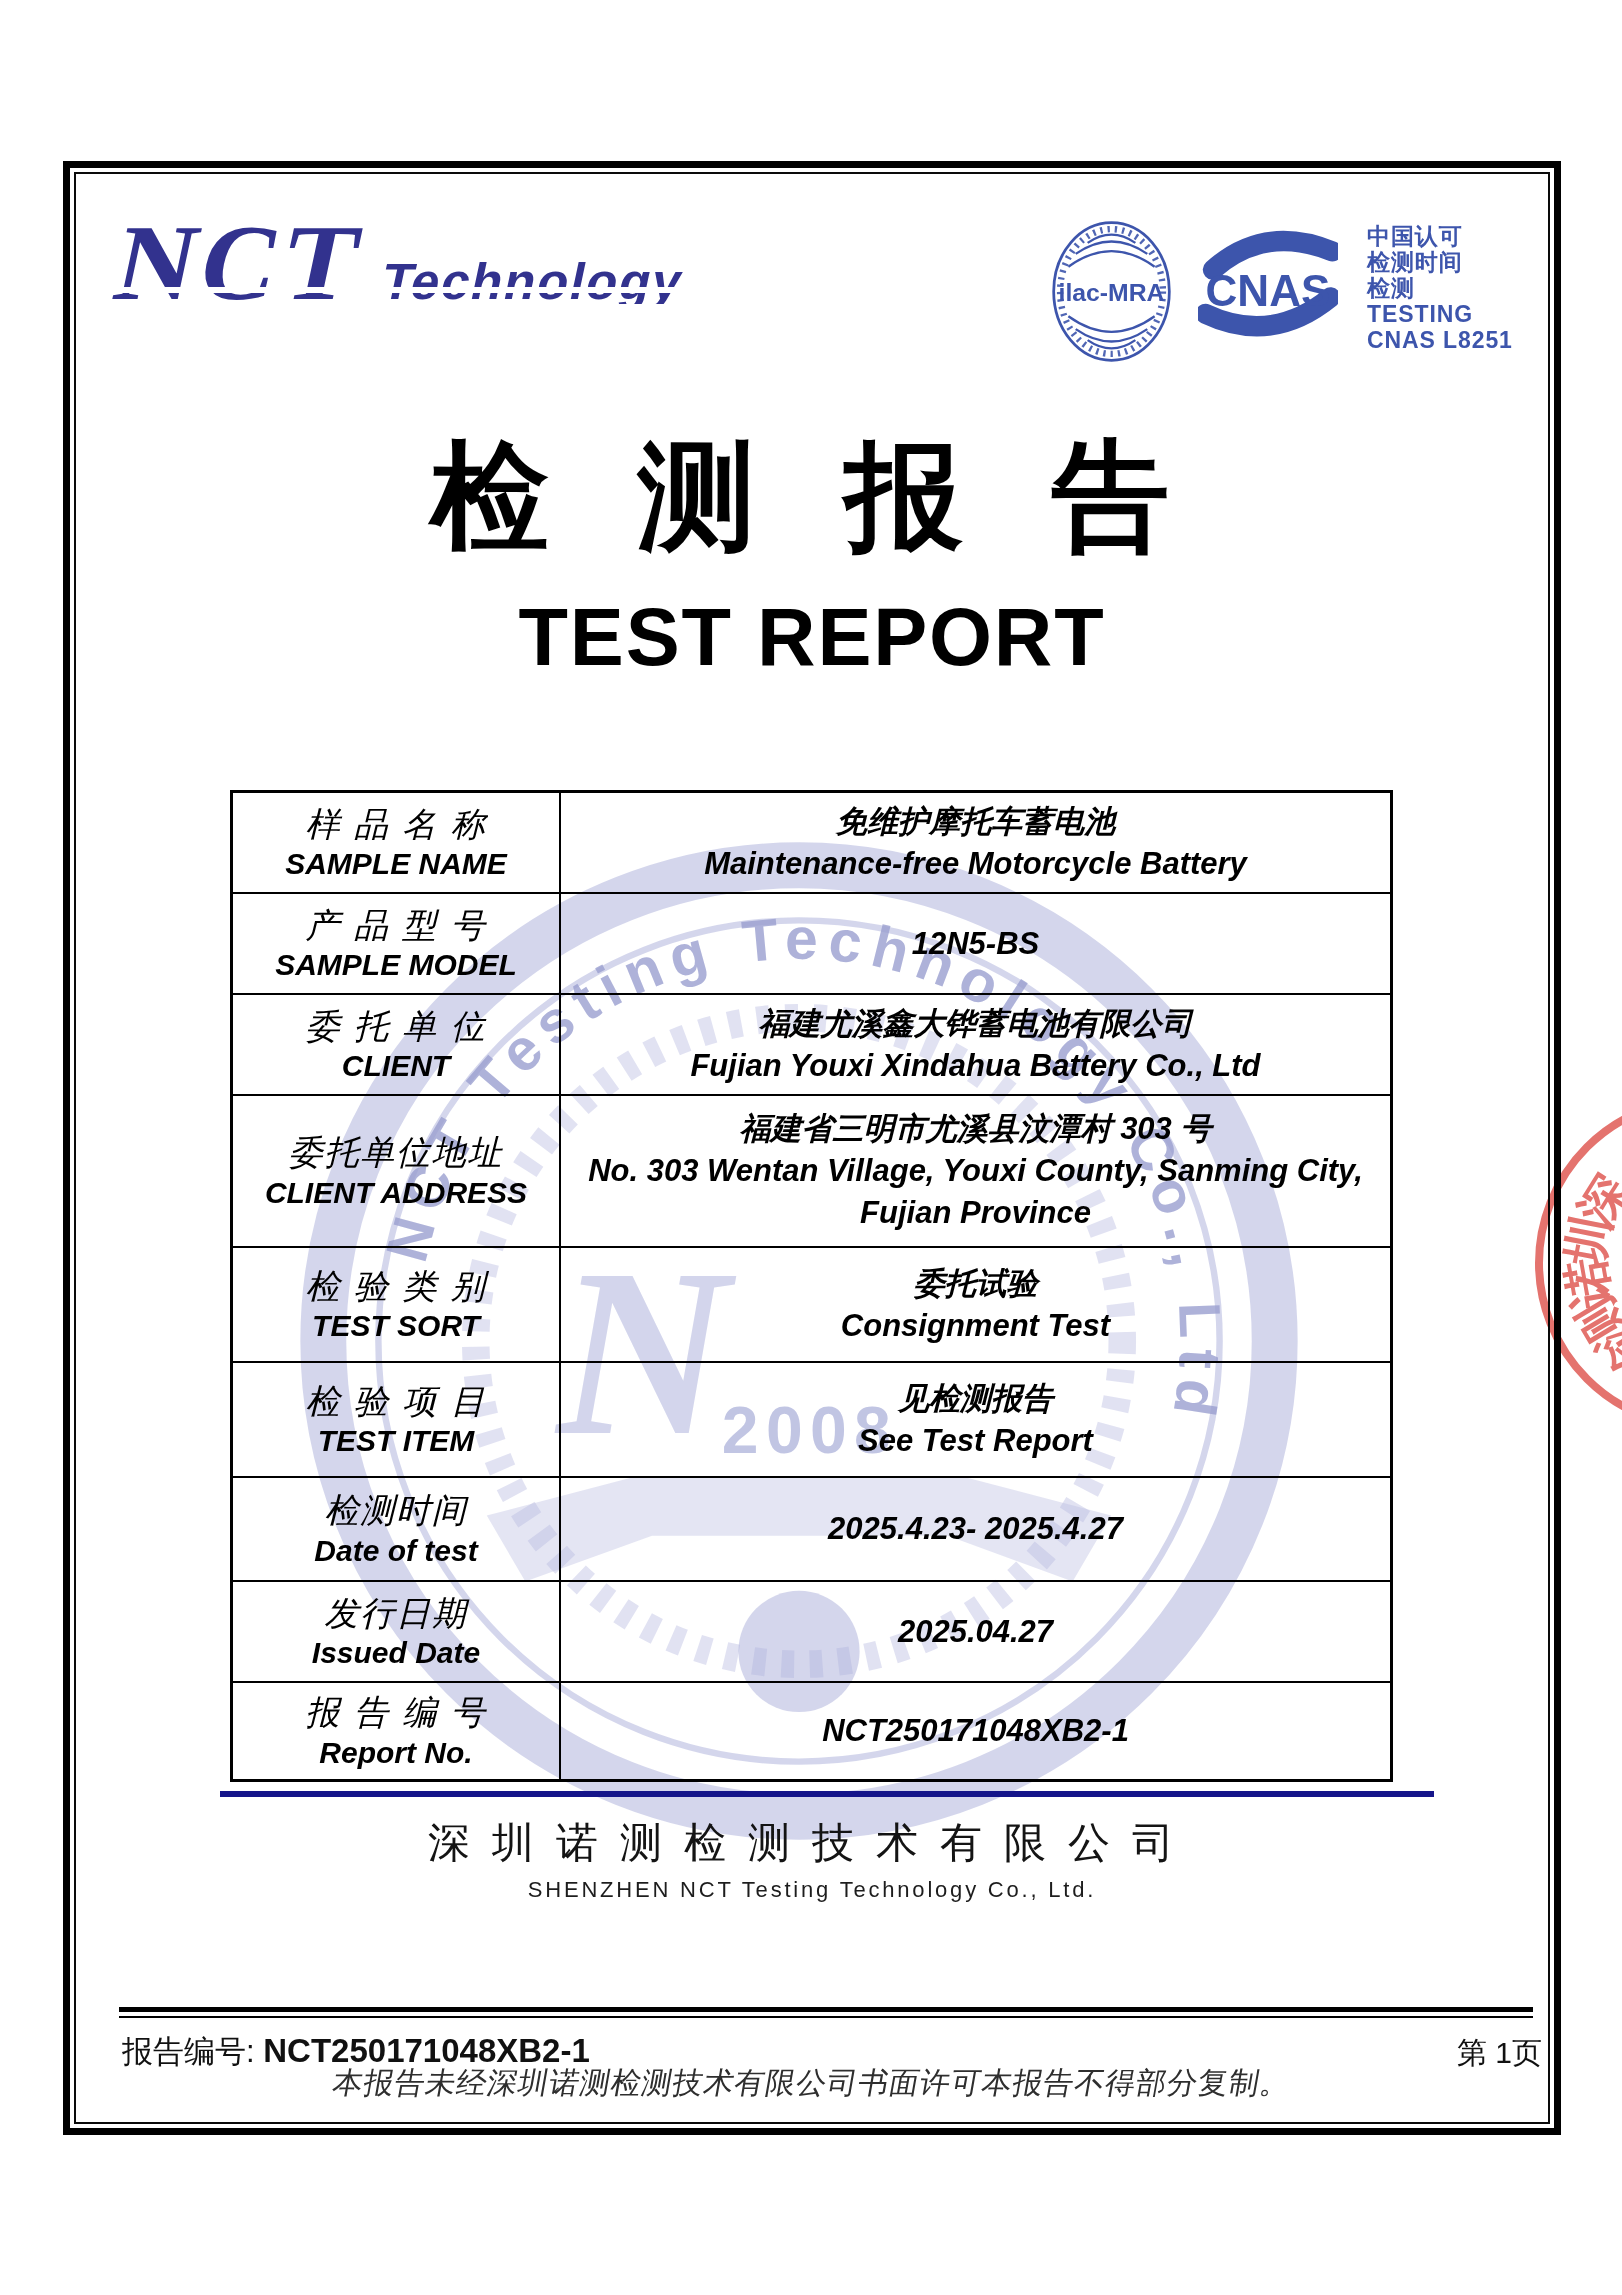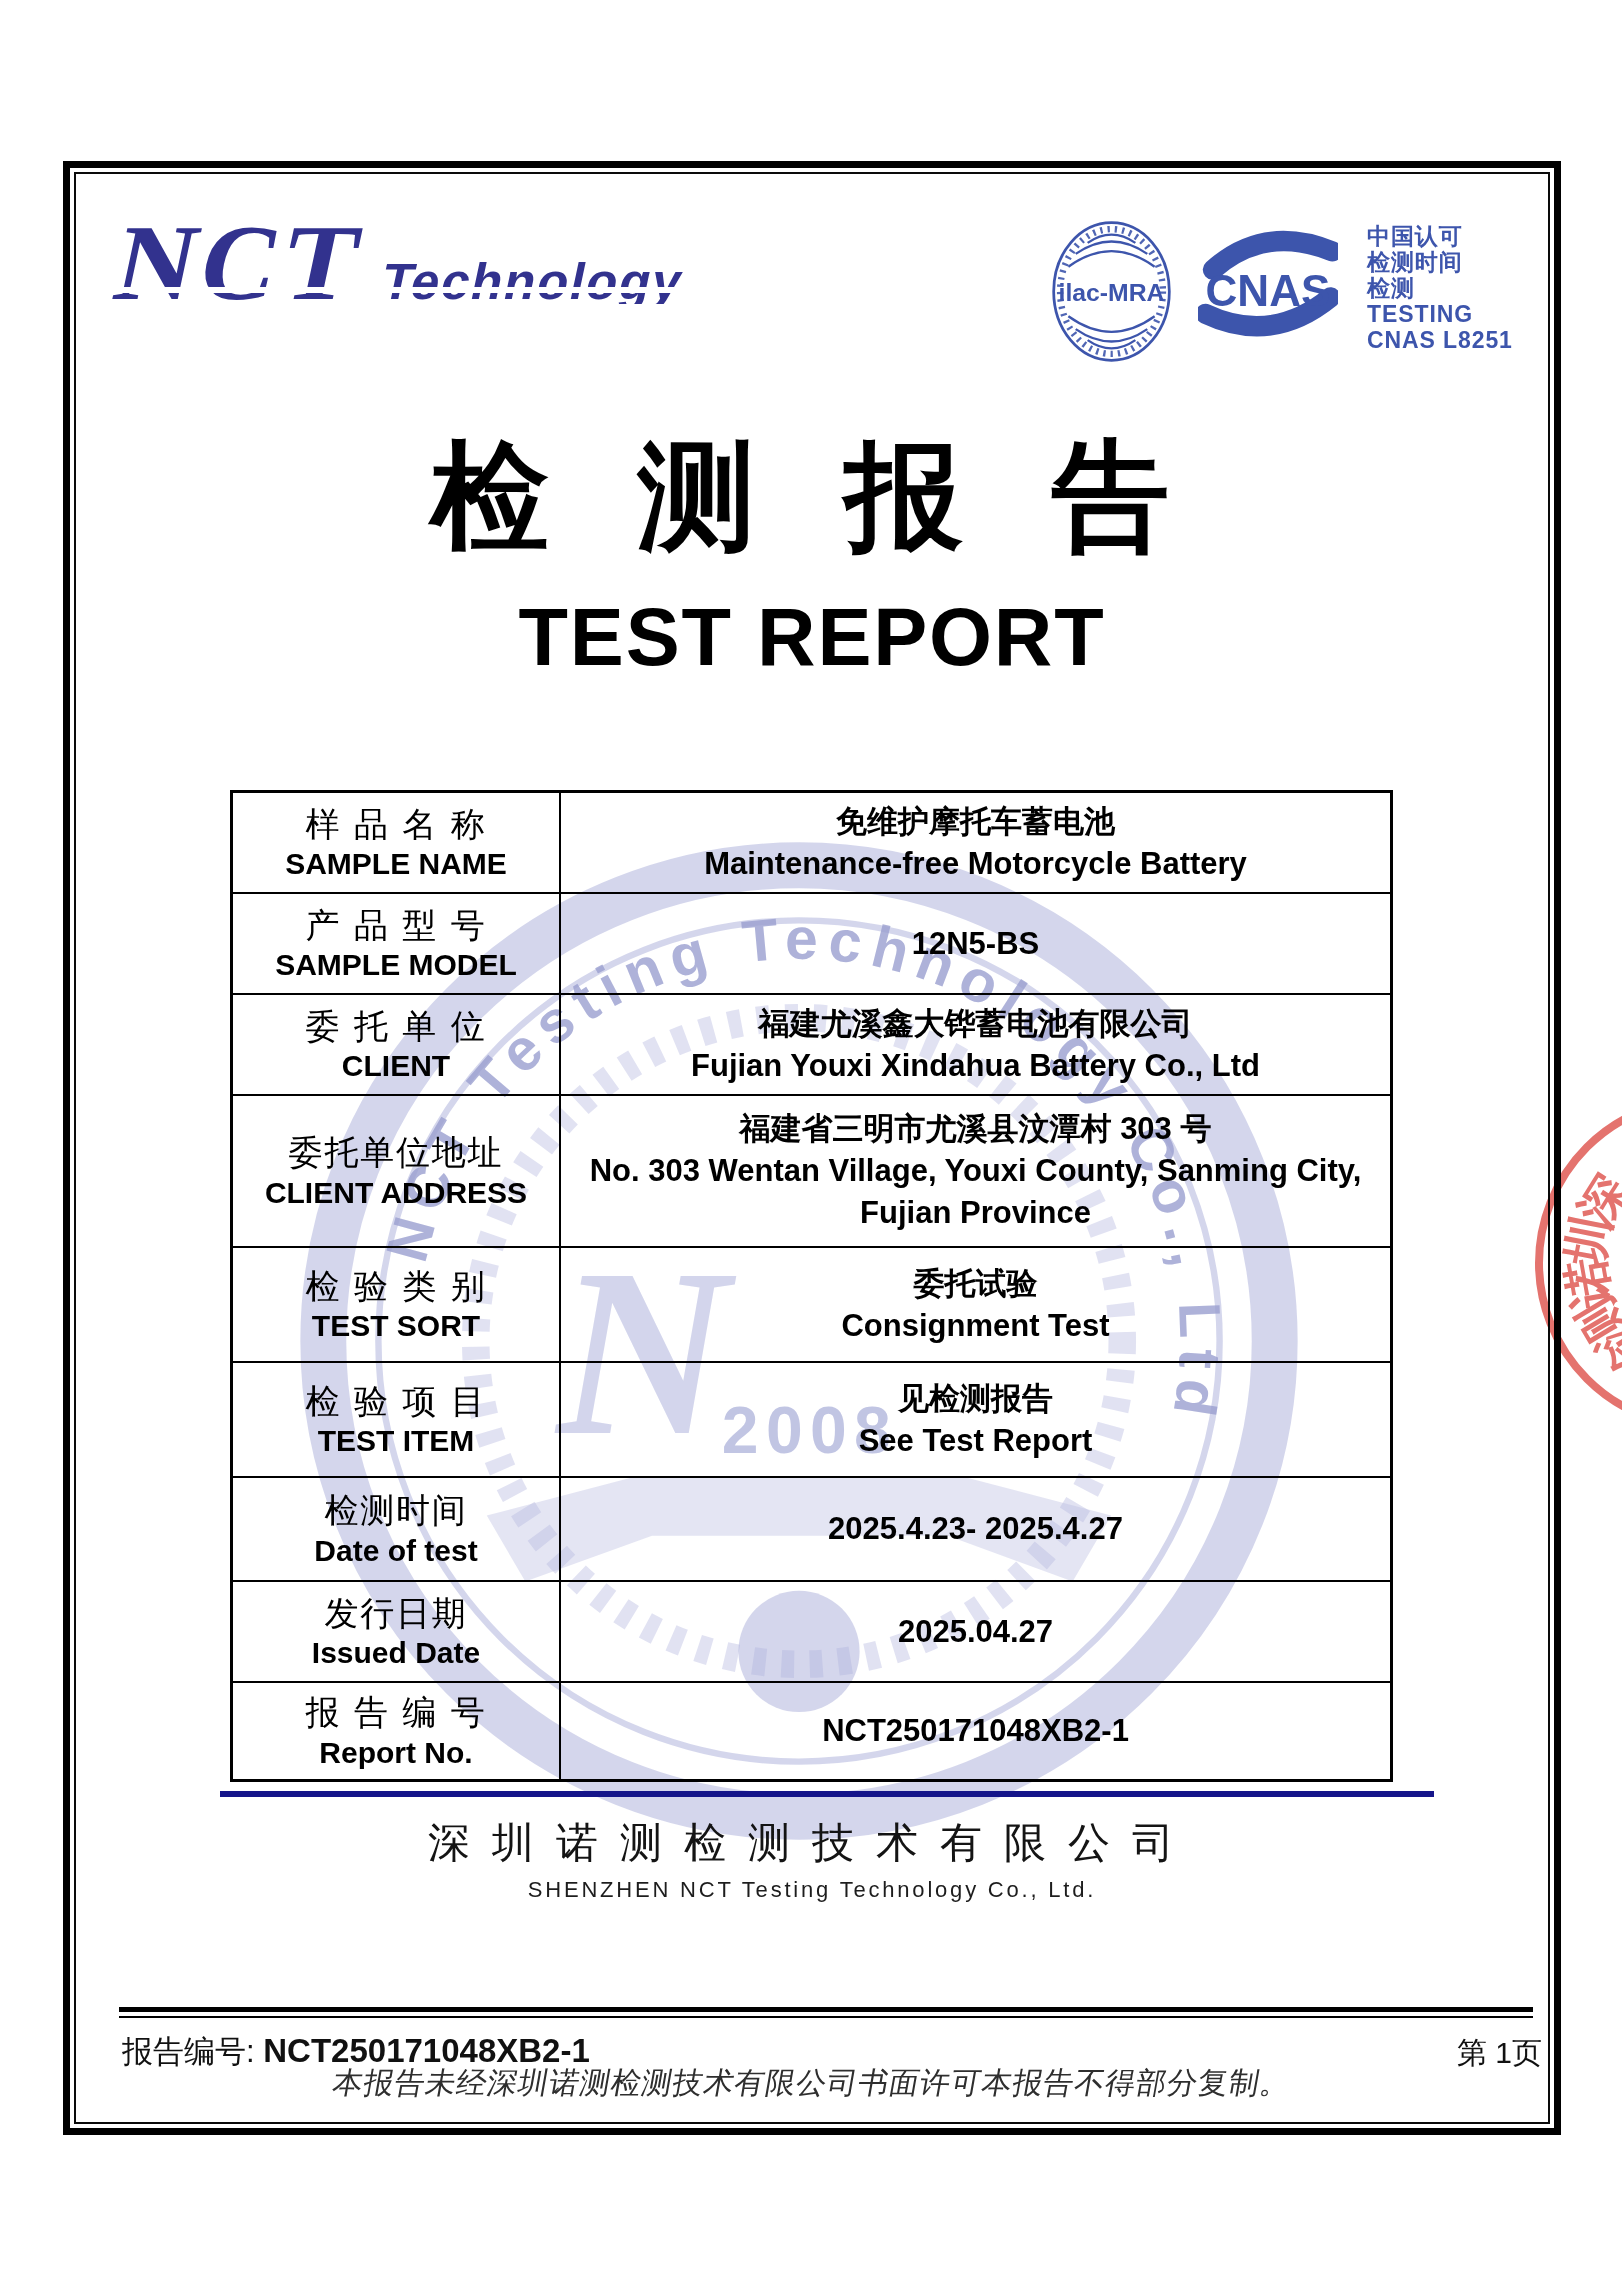--- a/index.html
+++ b/index.html
@@ -44,21 +44,21 @@
     font-size:118px;font-weight:600;color:#000;letter-spacing:24px;line-height:1.1;
   }
   .title-en{
     position:absolute;left:63px;top:595px;width:1498px;text-align:center;z-index:3;
     font-size:81px;font-weight:700;color:#000;letter-spacing:1.8px;line-height:1.05;
   }
 
   
   .report-table{
     position:absolute;left:230px;top:790px;width:1163px;z-index:3;
-    border:3.7px solid #000;box-sizing:border-box;background:transparent;
+    border:3.7px solid #000;box-sizing:border-box;background:transparent;font-style:italic;
   }
   .trow{display:flex;box-sizing:border-box;border-bottom:2.8px solid #000;}
   .trow:last-child{border-bottom:none;}
   .h110{height:101px;} .h165{height:152px;} .h125{height:115px;} .h113{height:104px;} .h107{height:96px;}
   .cell{display:flex;flex-direction:column;justify-content:center;align-items:center;box-sizing:border-box;}
   .cell.label{width:328px;border-right:2.8px solid #000;}
   .cell.value{flex:1;padding:0 7.3px;}
   .lab-zh{font-family:"DejaVu Serif","Liberation Serif",serif;font-size:34px;color:#000;letter-spacing:1.8px;line-height:1.25;}
   .lab-en{font-size:30px;font-weight:700;color:#000;line-height:1.25;}
   .v-line{font-size:31px;font-weight:700;color:#000;line-height:1.35;text-align:center;}

